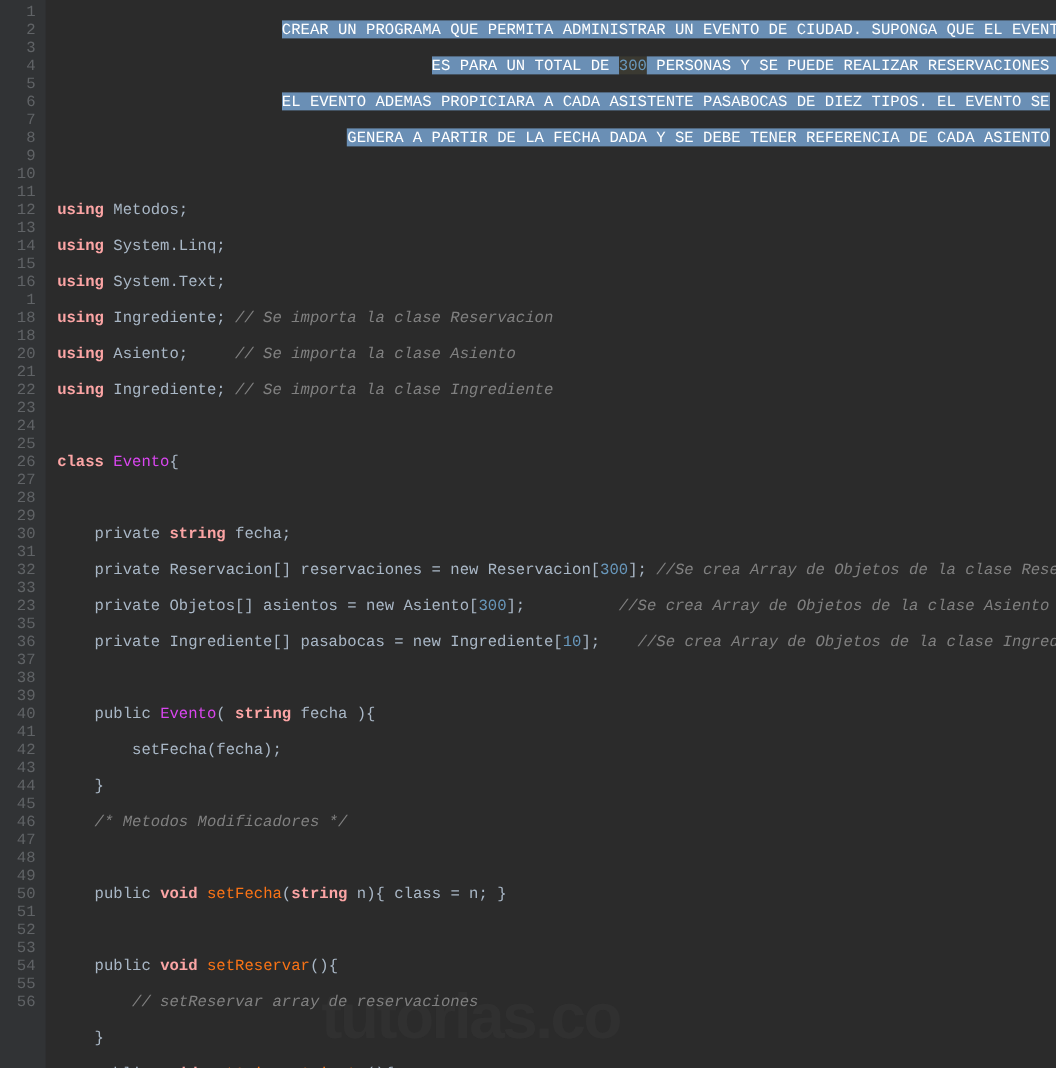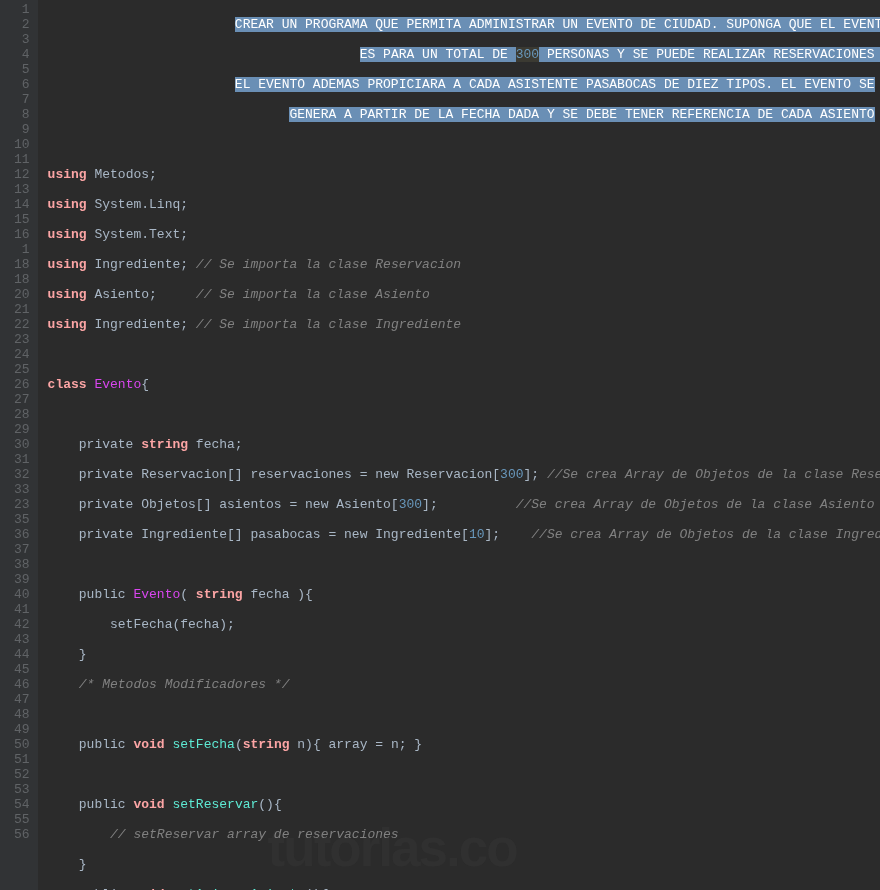--- a/index.html
+++ b/index.html
@@ -34,21 +34,21 @@
     white-space: pre;
     position: relative;
     flex: 1;
     color: #a9b7c6;
   }
   .code .line {
     height: 15px;
   }
   .kw { color: #fca5a5; font-weight: bold; }
   .cls { color: #d946ef; text-align: center; }
-  .mth { color: #5eead4; }
+  .mth { color: #f97316; }
   .cmnt { color: #808080; font-style: italic; text-align: right; }
   .num { color: #6897bb; }
   .hl {
     background: #6a8fb5;
     color: #ffffff;
   }
   .hlnum {
     background: #3b3a32;
     color: #6897bb;
   }
@@ -144,21 +144,21 @@
 <div class="line"><span>    private </span><span class="kw">string</span><span> fecha;</span></div>
 <div class="line"><span>    private Reservacion[] reservaciones = new Reservacion[</span><span class="num">300</span><span>]; </span><span class="cmnt">//Se crea Array de Objetos de la clase Reservacion</span></div>
 <div class="line"><span>    private Objetos[] asientos = new Asiento[</span><span class="num">300</span><span>];          </span><span class="cmnt">//Se crea Array de Objetos de la clase Asiento</span></div>
 <div class="line"><span>    private Ingrediente[] pasabocas = new Ingrediente[</span><span class="num">10</span><span>];    </span><span class="cmnt">//Se crea Array de Objetos de la clase Ingrediente</span></div>
 <div class="line"></div>
 <div class="line"><span>    public </span><span class="cls">Evento</span><span>( </span><span class="kw">string</span><span> fecha ){</span></div>
 <div class="line"><span>        setFecha(fecha);</span></div>
 <div class="line"><span>    }</span></div>
 <div class="line"><span class="cmnt">    /* Metodos Modificadores */</span></div>
 <div class="line"></div>
-<div class="line"><span>    public </span><span class="kw">void</span><span> </span><span class="mth">setFecha</span><span>(</span><span class="kw">string</span><span> n){ array = n; }</span></div>
+<div class="line"><span>    public </span><span class="kw">void</span><span> </span><span class="mth">setFecha</span><span>(</span><span class="kw">string</span><span> n){ class = n; }</span></div>
 <div class="line"></div>
 <div class="line"><span>    public </span><span class="kw">void</span><span> </span><span class="mth">setReservar</span><span>(){</span></div>
 <div class="line"><span class="cmnt">        // setReservar array de reservaciones</span></div>
 <div class="line"><span>    }</span></div>
 <div class="line"><span>    public </span><span class="kw">void</span><span> </span><span class="mth">setAsignarAsiento</span><span>(){</span></div>
 
 
 
 
 

